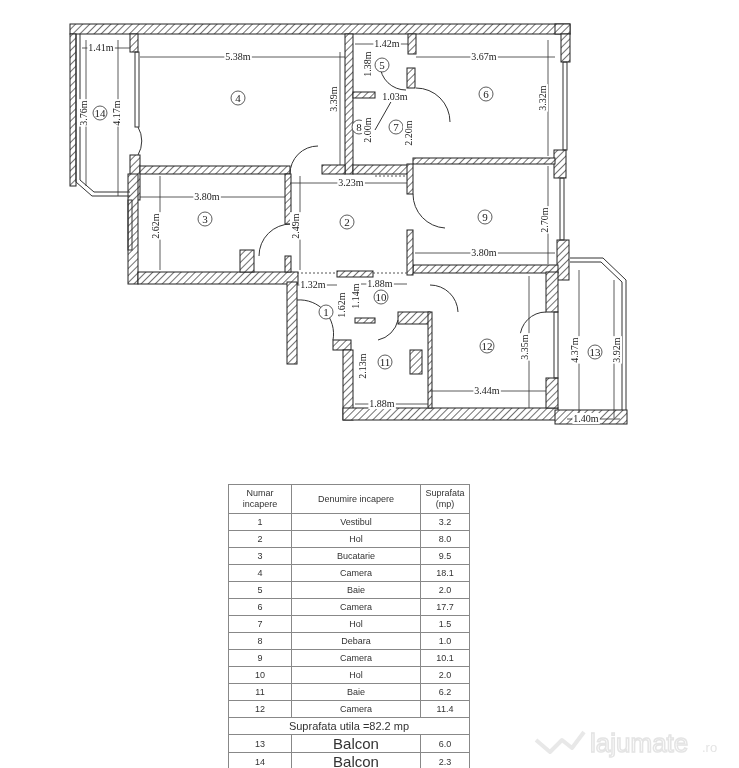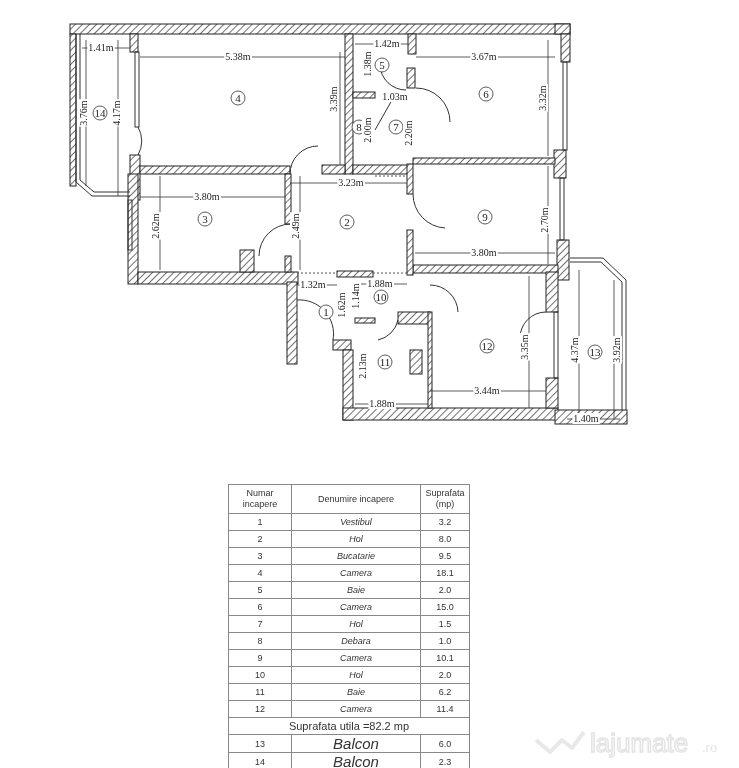--- a/index.html
+++ b/index.html
@@ -4,21 +4,21 @@
 <style>
   html, body { margin:0; padding:0; background:#ffffff; }
   body { width:739px; height:768px; position:relative; overflow:hidden; font-family:"Liberation Serif", serif; }
   #plan { position:absolute; left:0; top:0; width:739px; height:450px; }
   .dim { font-family:"Liberation Serif", serif; font-size:10px; fill:#222; }
   .rlabel { font-family:"Liberation Serif", serif; font-size:11px; fill:#222; }
   #tbl { position:absolute; left:228px; top:484px; border-collapse:collapse; font-family:"Liberation Sans", sans-serif; font-size:9px; color:#333; }
   #tbl td, #tbl th { border:1px solid #888; text-align:center; padding:0; font-weight:normal; height:16px; }
   #tbl th { height:28px; line-height:11px; }
   #tbl td.c1 { width:62px; }
-  #tbl td.c2 { width:128px;font-style:italic; }
+  #tbl td.c2 { width:128px; }
   #tbl td.c3 { width:48px; }
   #tbl td.big { font-size:15px; }
   #tbl tr.sum td { font-size:11px; }
   #watermark { position:absolute; left:532px; top:722px; width:200px; height:40px; }
 </style>
 </head>
 <body>
 
 <svg id="plan" viewBox="0 0 739 450" xmlns="http://www.w3.org/2000/svg">
   <defs>
@@ -283,21 +283,21 @@
         <td class="c3">18.1</td>
       </tr>
     <tr>
         <td class="c1">5</td>
         <td class="c2">Baie</td>
         <td class="c3">2.0</td>
       </tr>
     <tr>
         <td class="c1">6</td>
         <td class="c2">Camera</td>
-        <td class="c3">15.0</td>
+        <td class="c3">17.7</td>
       </tr>
     <tr>
         <td class="c1">7</td>
         <td class="c2">Hol</td>
         <td class="c3">1.5</td>
       </tr>
     <tr>
         <td class="c1">8</td>
         <td class="c2">Debara</td>
         <td class="c3">1.0</td>

